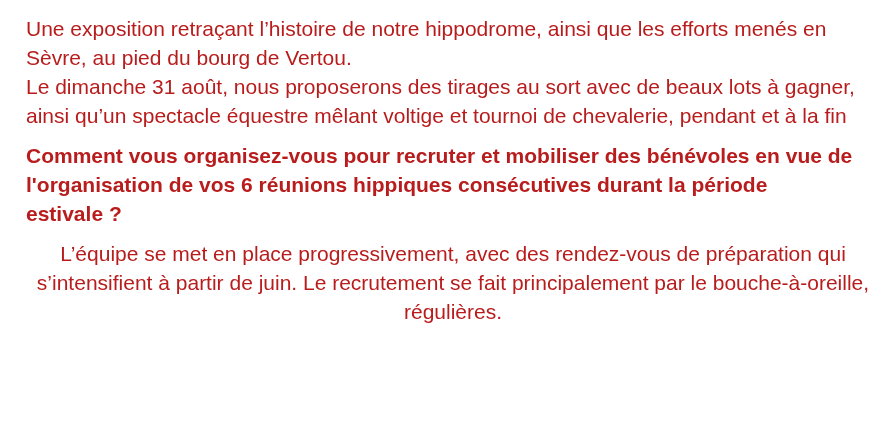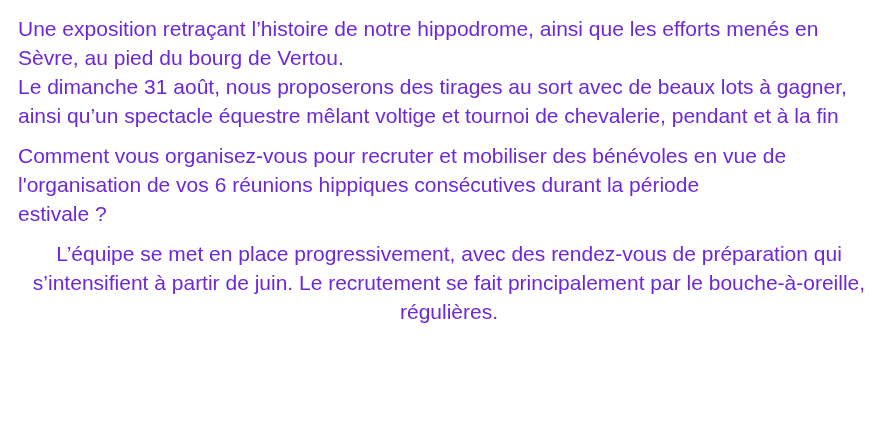--- a/index.html
+++ b/index.html
@@ -7,32 +7,32 @@
     padding: 0;
     background: #ffffff;
   }
   .page {
     position: relative;
     width: 880px;
     height: 441px;
     background: #ffffff;
     overflow: hidden;
     font-family: "Liberation Sans", "DejaVu Sans", sans-serif;
-    color: #6d28d9;
+    color: #b91c1c;
     box-sizing: border-box;
-    padding: 14px 0 0 18px;
+    padding: 14px 0 0 26px;
   }
   .para {
     margin: 0;
     font-size: 21px;
     line-height: 29px;
     letter-spacing: 0;
   }
   .para.q {
-    font-weight: 400;
+    font-weight: 700;
     margin-top: 11px;
   }
   .para.answer {
     margin-top: 11px;
     text-align: center;
   }
   .line {
     white-space: nowrap;
   }
 </style>

